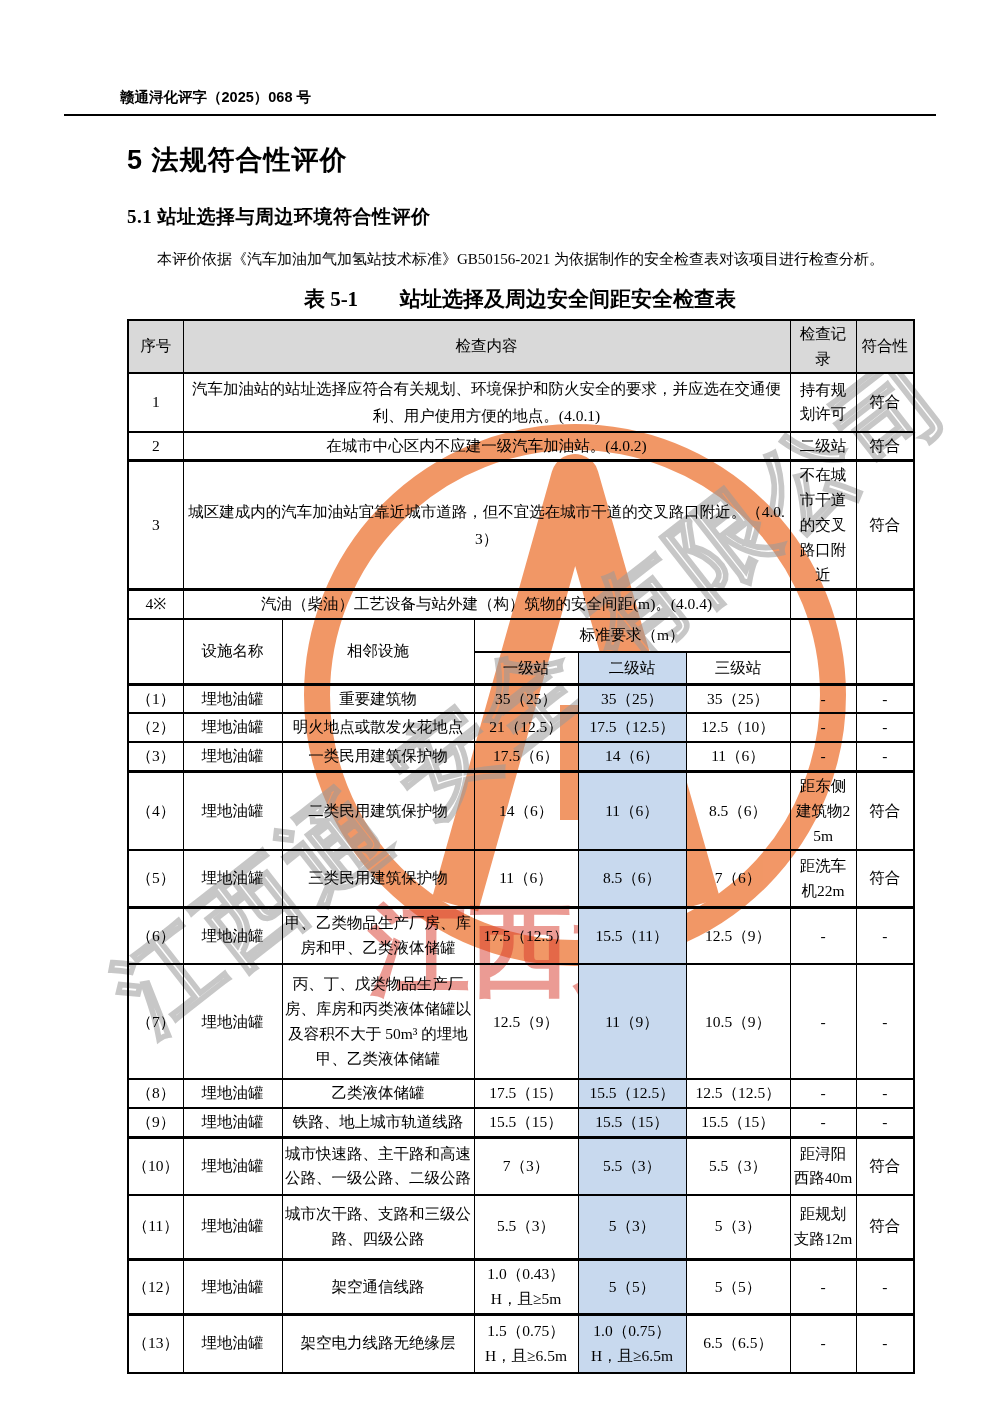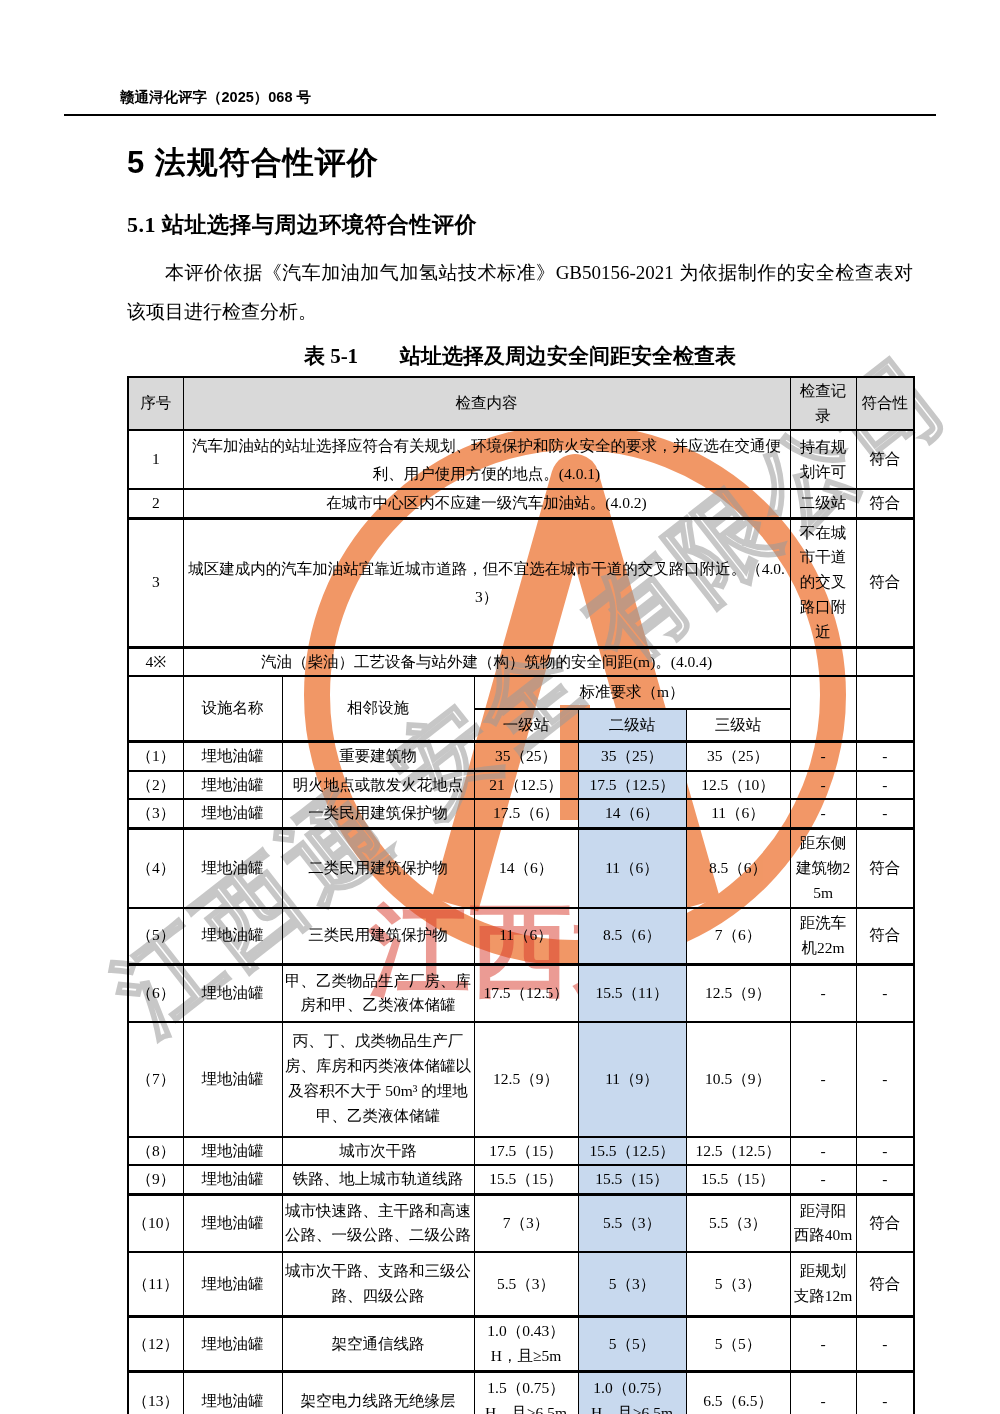--- a/index.html
+++ b/index.html
@@ -15,29 +15,29 @@
   .page-header{
     margin:88px 64px 0 64px;
     display:flex;justify-content:space-between;align-items:flex-end;
     border-bottom:2.5px solid #000;padding:0 26px 7px 56px;
     font-family:"Liberation Sans","DejaVu Sans",sans-serif;
     font-size:14.5px;font-weight:bold;
   }
   h1.title{
     margin:26px 87px 0 127px;
     font-family:"Liberation Sans","DejaVu Sans",sans-serif;
-    font-size:31px;font-weight:bold;letter-spacing:1px;
+    font-size:27px;font-weight:bold;letter-spacing:1px;
   }
   h2.subtitle{
     margin:26px 87px 0 127px;
-    font-size:22px;font-weight:bold;letter-spacing:0.5px;
+    font-size:19px;font-weight:bold;letter-spacing:0.5px;
   }
   p.body-text{
     margin:14px 87px 0 127px;width:786px;
-    font-size:19px;line-height:2.05;text-align:justify;text-indent:2em;
+    font-size:15px;line-height:2.05;text-align:justify;text-indent:2em;
   }
   .table-caption{
     margin:10px 0 0 127px;width:786px;text-align:center;
     font-size:21px;font-weight:bold;
   }
   table.check-table{
     margin:6px 0 0 127px;width:786px;table-layout:fixed;
     border-collapse:collapse;border:2.5px solid #000;
     font-size:15.5px;line-height:1.6;
   }
@@ -231,21 +231,21 @@
     <td>丙、丁、戊类物品生产厂房、库房和丙类液体储罐以及容积不大于 50m³ 的埋地甲、乙类液体储罐</td>
     <td>12.5（9）</td>
     <td class="hl">11（9）</td>
     <td>10.5（9）</td>
     <td>-</td>
     <td>-</td>
   </tr>
         <tr>
     <td>（8）</td>
     <td>埋地油罐</td>
-    <td>城市次干路</td>
+    <td>乙类液体储罐</td>
     <td>17.5（15）</td>
     <td class="hl">15.5（12.5）</td>
     <td>12.5（12.5）</td>
     <td>-</td>
     <td>-</td>
   </tr>
         <tr>
     <td>（9）</td>
     <td>埋地油罐</td>
     <td>铁路、地上城市轨道线路</td>

